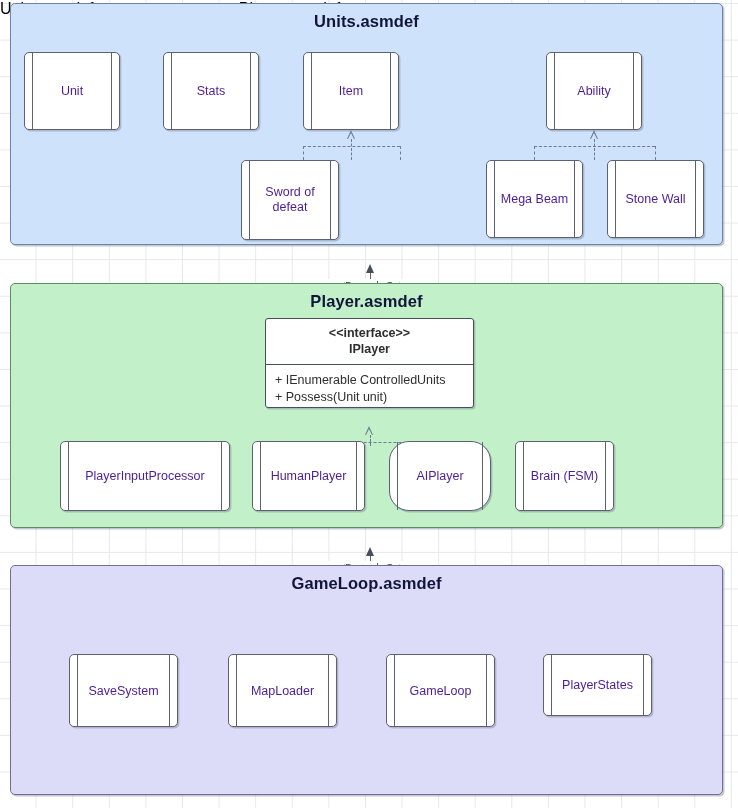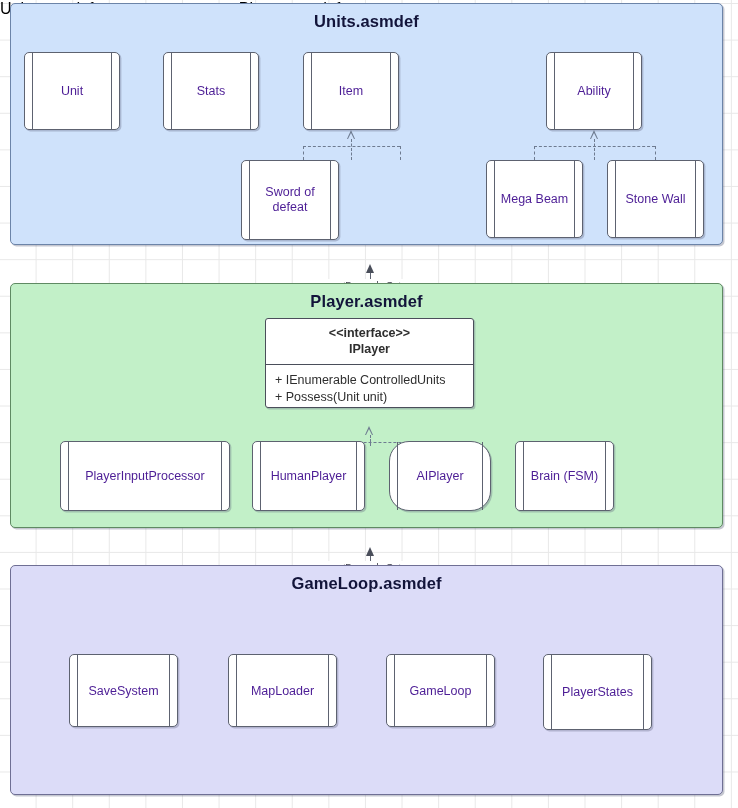--- a/index.html
+++ b/index.html
@@ -350,19 +350,19 @@
   </div>
 
   
   <div class="node" style="left:386px; top:654px; width:109px; height:73px;">
     <div class="bar-left"></div>
     <div class="bar-right"></div>
     <div class="node-label">GameLoop</div>
   </div>
 
   
-  <div class="node" style="left:543px; top:654px; width:109px; height:76px;padding-left:44px;">
+  <div class="node" style="left:543px; top:654px; width:109px; height:62px;padding-left:44px;">
     <div class="bar-left"></div>
     <div class="bar-right"></div>
     <div class="node-label">PlayerStates</div>
   </div>
 
 </div>
 
 </body></html>

